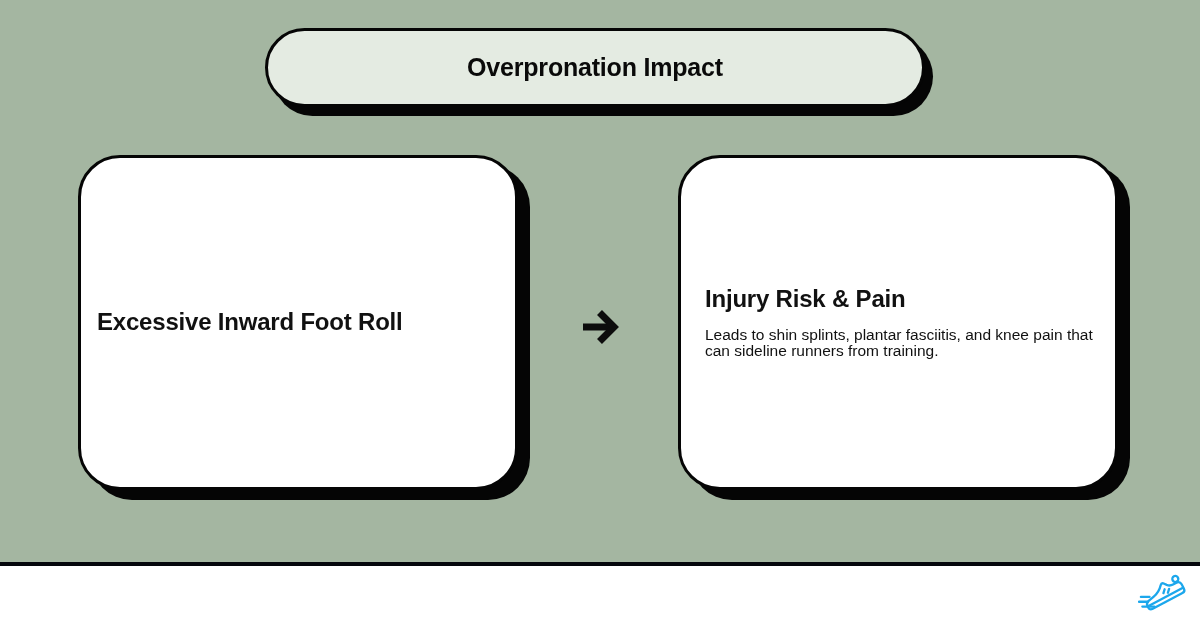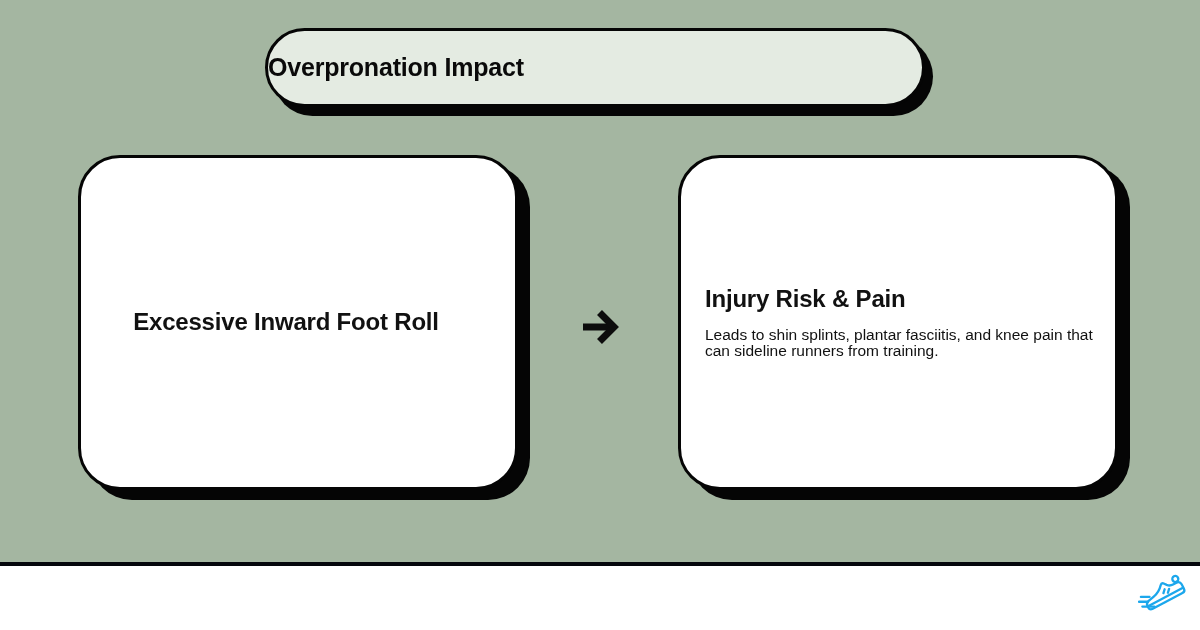--- a/index.html
+++ b/index.html
@@ -23,41 +23,41 @@
 
   
   .title-pill{
     position:absolute;
     left:265px; top:28px;
     width:660px; height:79px;
     background:var(--pill);
     border:3px solid var(--outline);
     border-radius:40px;
     box-shadow:8px 9px 0 0 var(--outline);
-    display:flex;align-items:center;justify-content:flex-start;
+    display:flex;align-items:center;justify-content:center;
   }
   .title-pill h1{
     font-size:25px;
     font-weight:bold;
     letter-spacing:-0.2px;
     color:var(--ink);
   }
 
   
   .card{
     position:absolute;
     top:155px;
     width:440px; height:335px;
     background:var(--card);
     border:3px solid var(--outline);
     border-radius:42px;
     box-shadow:12px 10px 0 0 var(--outline);
     display:flex;flex-direction:column;justify-content:center;
   }
-  .card-left{left:78px;padding:0 40px 0 16px;text-align:center;}
+  .card-left{left:78px;padding:0 40px 0 16px;}
   .card-right{left:678px;padding:0 18px 0 24px;}
   .card h2{
     font-size:24px;
     font-weight:bold;
     letter-spacing:-0.2px;
     line-height:1.2;
     color:#111111;
   }
   .card p{
     margin-top:13px;

